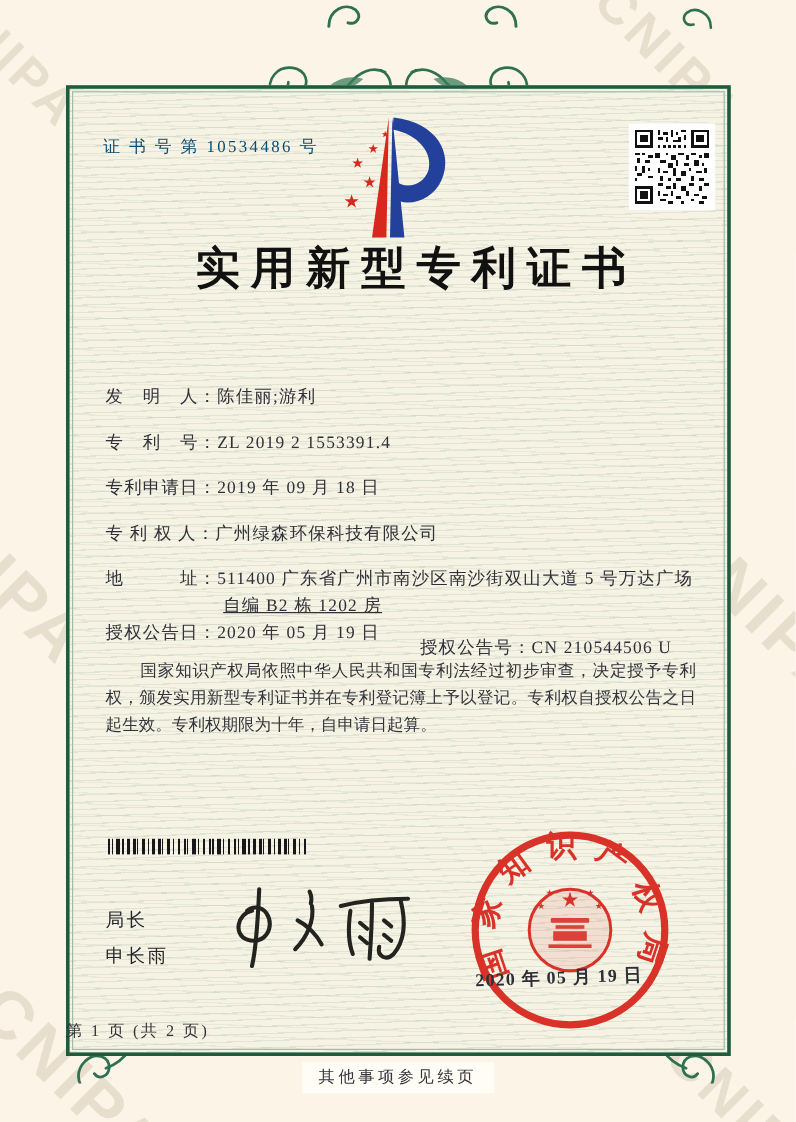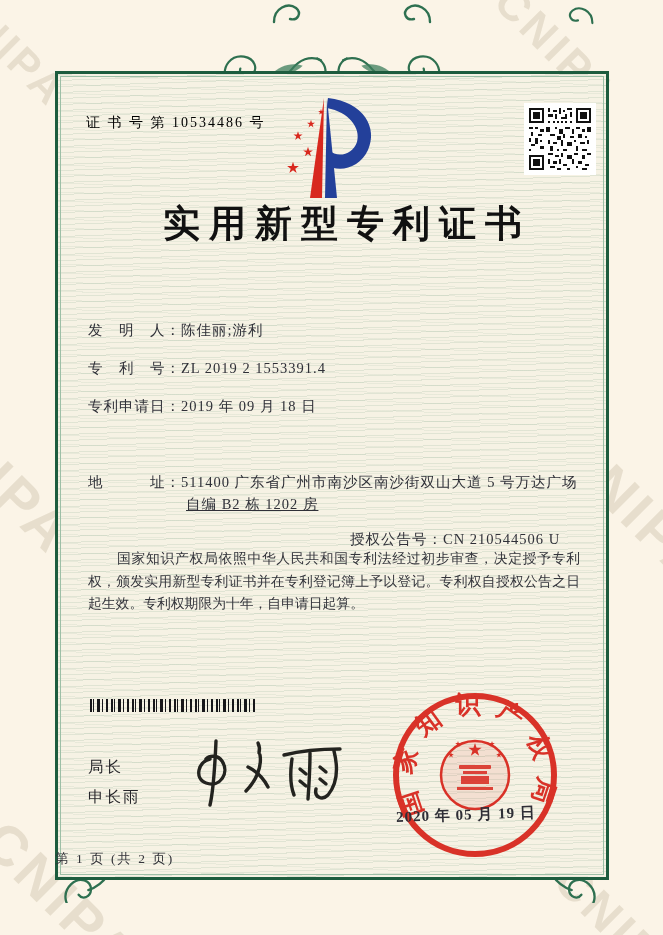--- a/index.html
+++ b/index.html
@@ -19,21 +19,21 @@
            repeating-linear-gradient(178deg, rgba(110,155,125,0.16) 0 1px, rgba(0,0,0,0) 1px 6px),
            repeating-linear-gradient(2deg, rgba(110,155,125,0.10) 0 1px, rgba(0,0,0,0) 1px 9px);}
   #frame-inner{position:absolute;left:2px;top:2px;right:2px;bottom:2px;
          border:1px solid #9cbfa6;}
 
   .green-orn{position:absolute;pointer-events:none;}
   .fl{fill:none;stroke:#2e7050;stroke-width:2.4;stroke-linecap:round;}
   .flf{fill:#3c7d5c;opacity:.75;stroke:none;}
 
   
-  #cert-no{position:absolute;left:86px;top:114px;font-size:14px;letter-spacing:2px;color:#000000;}
+  #cert-no{position:absolute;left:86px;top:114px;font-size:14px;letter-spacing:2px;color:#0c4a6e;}
   #logo{position:absolute;left:272px;top:92px;}
   #qr-box{position:absolute;left:524px;top:103px;width:72px;height:72px;background:#ffffff;
           display:flex;align-items:center;justify-content:center;}
   #title{position:absolute;left:55px;top:199px;width:584px;text-align:center;
          font-size:37px;font-weight:bold;letter-spacing:9px;color:#111111;}
 
   
   .row{position:absolute;left:88px;font-size:14.5px;color:#2f3038;letter-spacing:1px;white-space:nowrap;}
   .row .lbl{color:#2f3038;}
   .row .val{color:#2f3038;}
@@ -224,25 +224,31 @@
 
   <div class="row" style="top:321px;">
     <span class="lbl">发　明　人：</span><span class="val">陈佳丽;游利</span>
   </div>
   <div class="row" style="top:359px;">
     <span class="lbl">专　利　号：</span><span class="val">ZL 2019 2 1553391.4</span>
   </div>
   <div class="row" style="top:397px;">
     <span class="lbl">专利申请日：</span><span class="val">2019 年 09 月 18 日</span>
   </div>
+  <div class="row" style="top:435px;">
+    <span class="lbl">专 利 权 人：</span><span class="val">广州绿森环保科技有限公司</span>
+  </div>
   <div class="row" style="top:473px;">
     <span class="lbl">地　　　址：</span><span class="val">511400 广东省广州市南沙区南沙街双山大道 5 号万达广场</span>
   </div>
   <div class="row" style="top:495px;left:186px;text-decoration:underline;">
     <span class="val">自编 B2 栋 1202 房</span>
+  </div>
+  <div class="row" style="top:518px;">
+    <span class="lbl">授权公告日：</span><span class="val">2020 年 05 月 19 日</span>
   </div>
   <div class="row" style="top:518px;left:350px;margin-top:12px;">
     <span class="lbl">授权公告号：</span><span class="val">CN 210544506 U</span>
   </div>
 
   <div id="paras">
     <p>国家知识产权局依照中华人民共和国专利法经过初步审查，决定授予专利权，颁发实用新型专利证书并在专利登记簿上予以登记。专利权自授权公告之日起生效。专利权期限为十年，自申请日起算。</p>
   </div>
 
   <div id="barcode"></div>
@@ -284,14 +290,15 @@
         <rect x="72" y="78" width="32" height="4" rx="1"></rect>
         <rect x="76" y="84" width="24" height="3"></rect>
         <rect x="74" y="89" width="28" height="8"></rect>
         <rect x="70" y="100" width="36" height="3"></rect>
       </g>
     </g>
   </svg>
   <div id="seal-date">2020 年 05 月 19 日</div>
 
   <div id="page-info">第 1 页 (共 2 页)</div>
+  <div id="note">其他事项参见续页</div>
 
 </div>
 
 </body></html>

